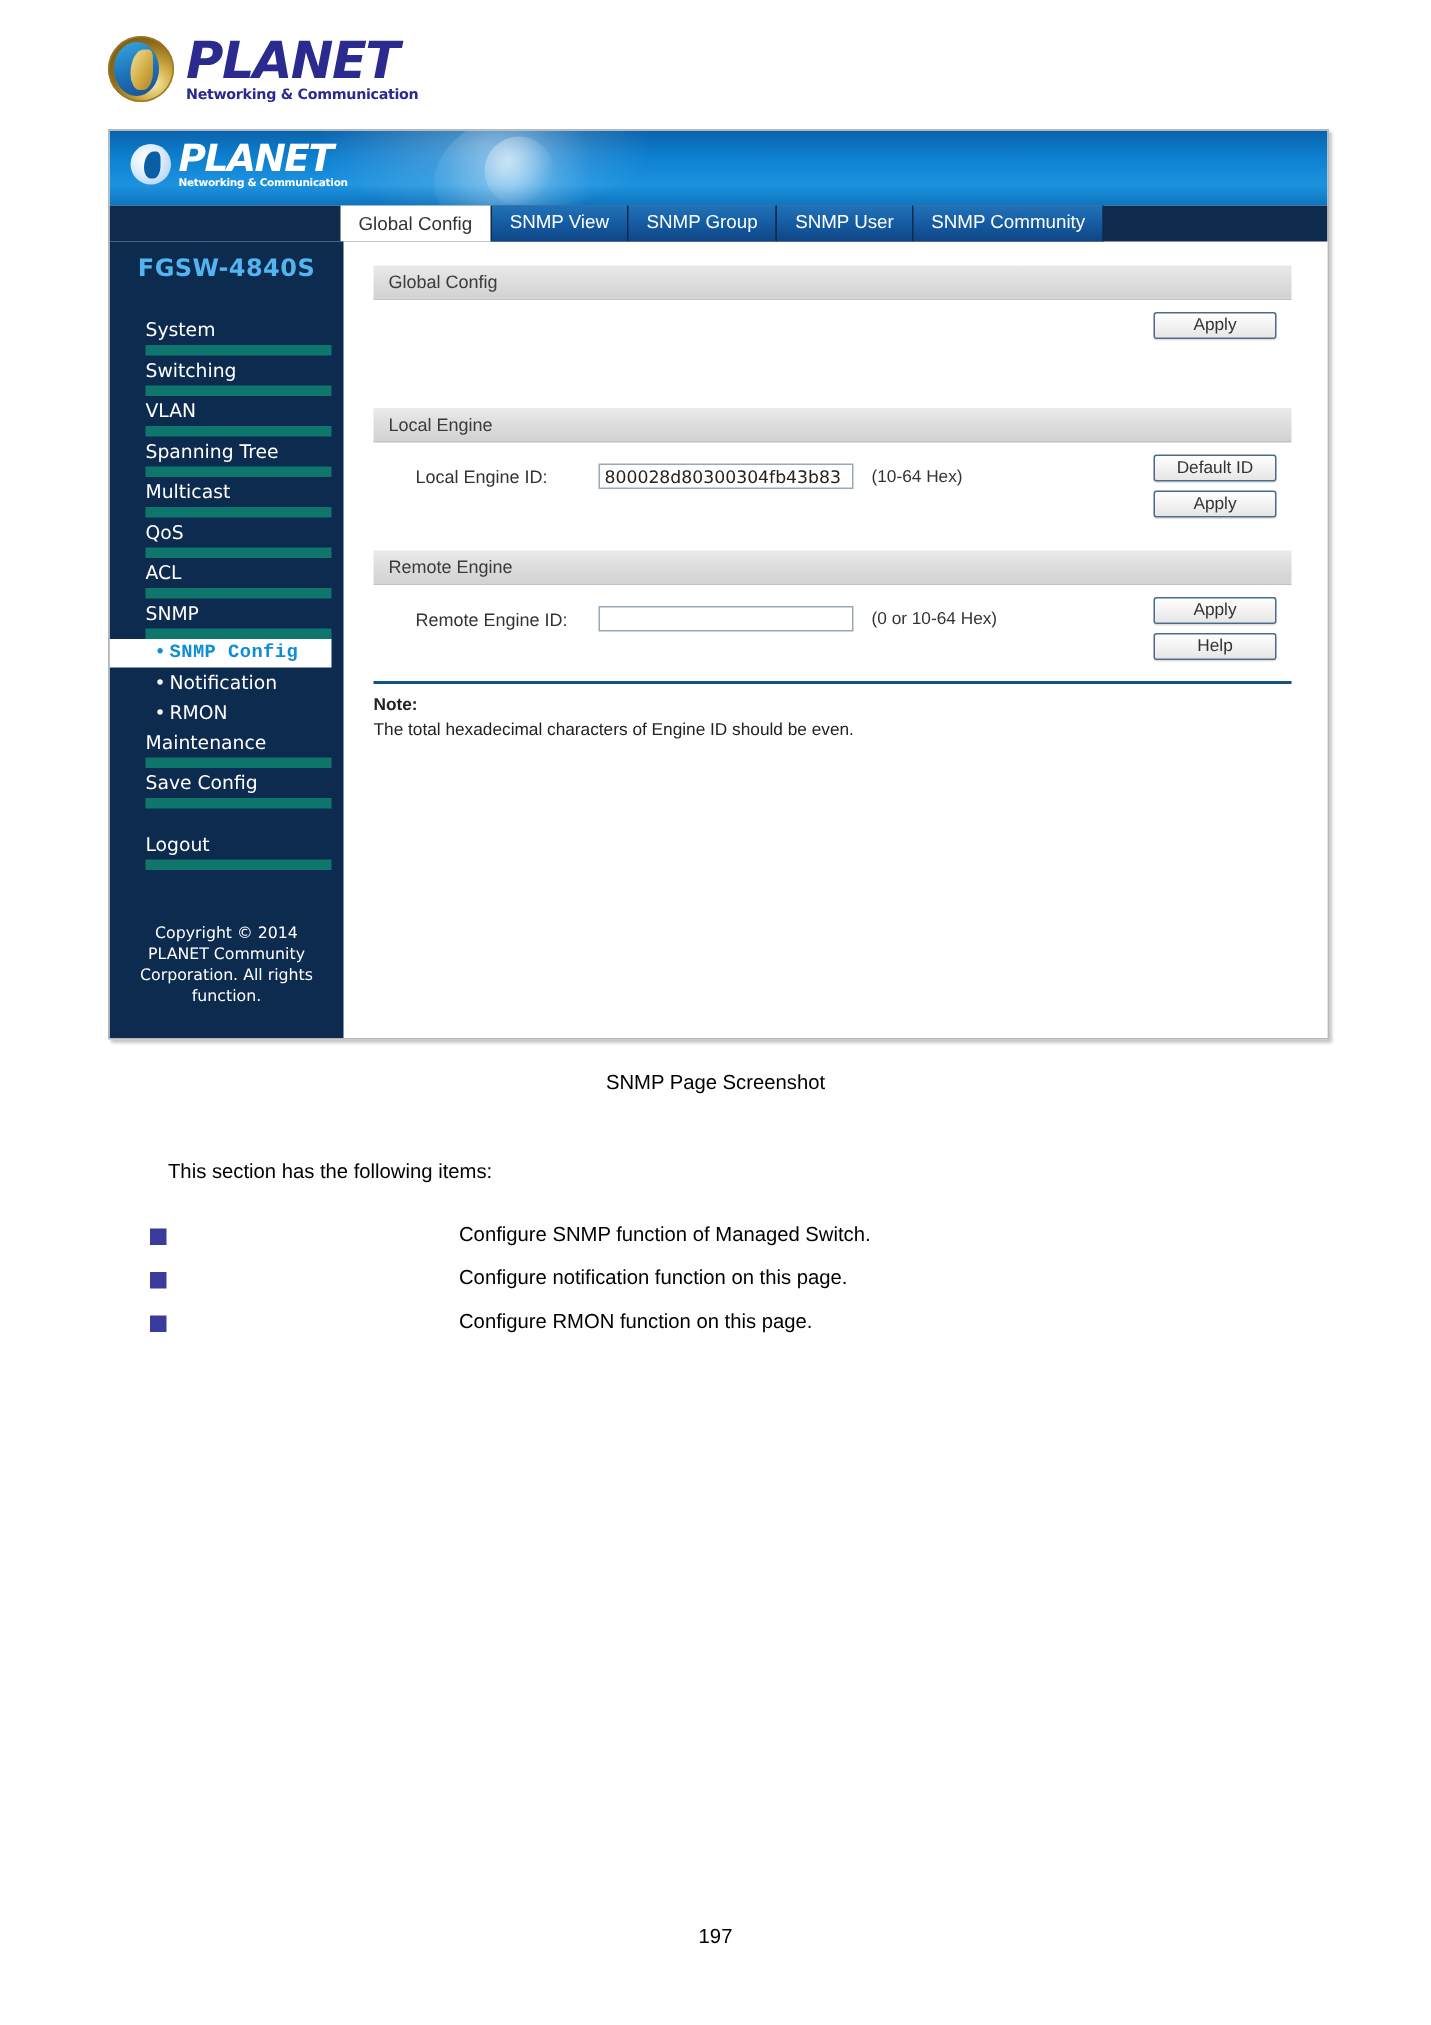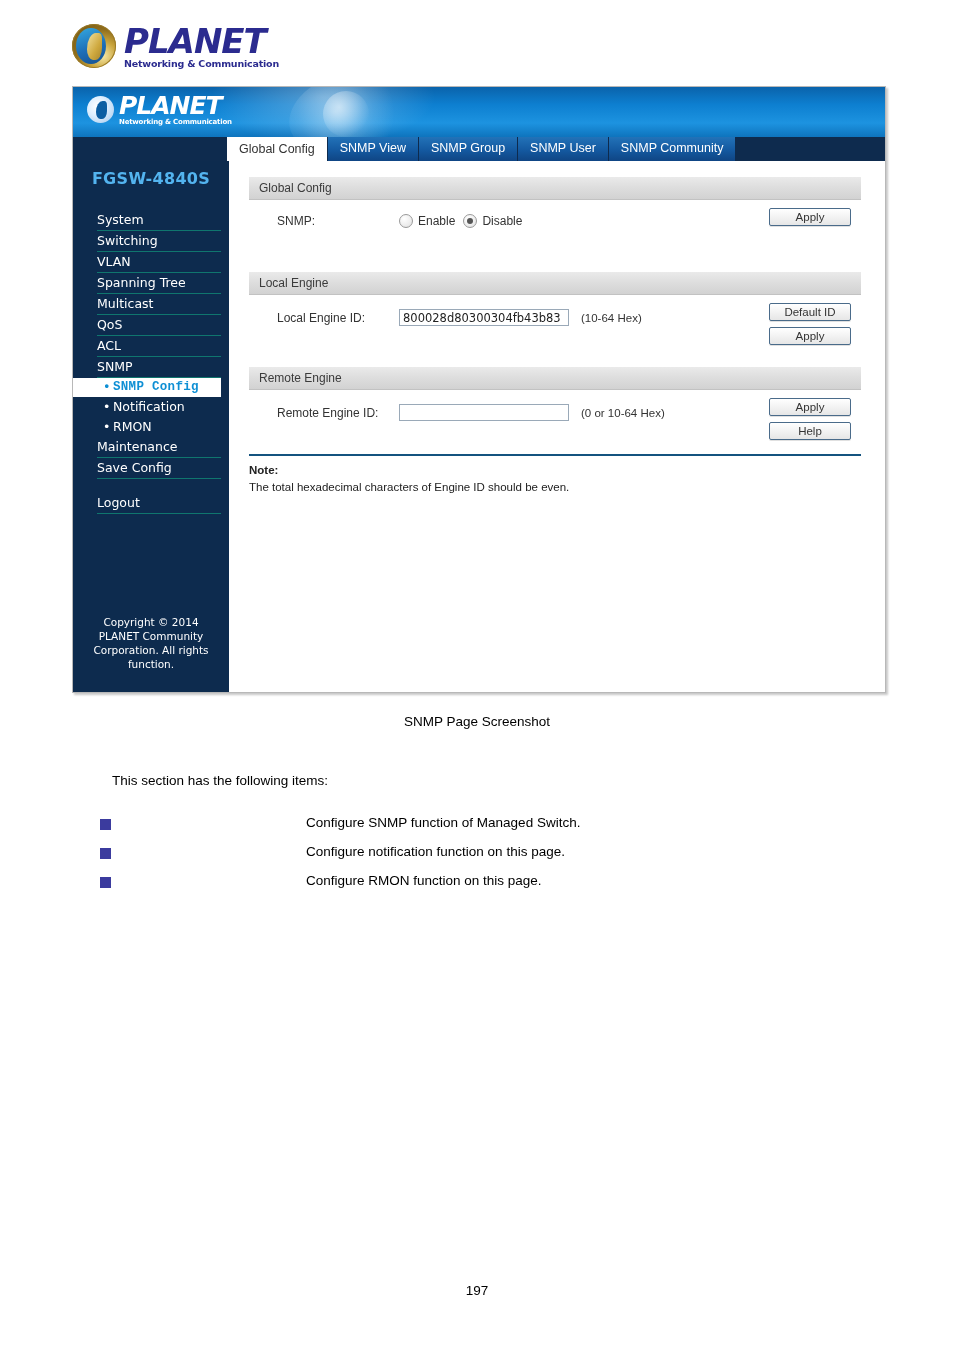--- a/index.html
+++ b/index.html
@@ -195,21 +195,21 @@
     padding-top: 8px;
     letter-spacing: 0.3px;
     font-family: "DejaVu Sans", sans-serif;
   }
   .ui-menu { margin-top: 22px; }
   .ui-menu-item {
     color: #ffffff;
     font-size: 12.5px;
     padding: 2px 0 3px 22px;
     margin: 0 8px 0 18px;
-    border-bottom: 1px solid #0f766e;
+    border-bottom: 7px solid #0f766e;
     font-family: "DejaVu Sans", sans-serif;
     position: relative;
   }
   .ui-menu-item.top {
     padding-left: 0;
     margin-left: 24px;
   }
   .ui-menu-item.sub {
     border-bottom: none;
     padding-left: 10px;
@@ -471,33 +471,20 @@
         <div>PLANET Community</div>
         <div>Corporation. All rights</div>
         <div>function.</div>
       </div>
     </div>
 
     <div class="ui-content">
 
       <div class="sec-head">Global Config</div>
       <div class="sec-body">
-        <div class="form-row">
-          <div class="form-label">SNMP:</div>
-          <div class="radio-group">
-            <label class="radio-wrap">
-              <span class="radio-dot"></span>
-              <span>Enable</span>
-            </label>
-            <label class="radio-wrap">
-              <span class="radio-dot checked"></span>
-              <span>Disable</span>
-            </label>
-          </div>
-        </div>
         <div class="btn-col">
           <div class="btn">Apply</div>
         </div>
       </div>
 
       <div class="sec-gap"></div>
 
       <div class="sec-head">Local Engine</div>
       <div class="sec-body">
         <div class="form-row">

